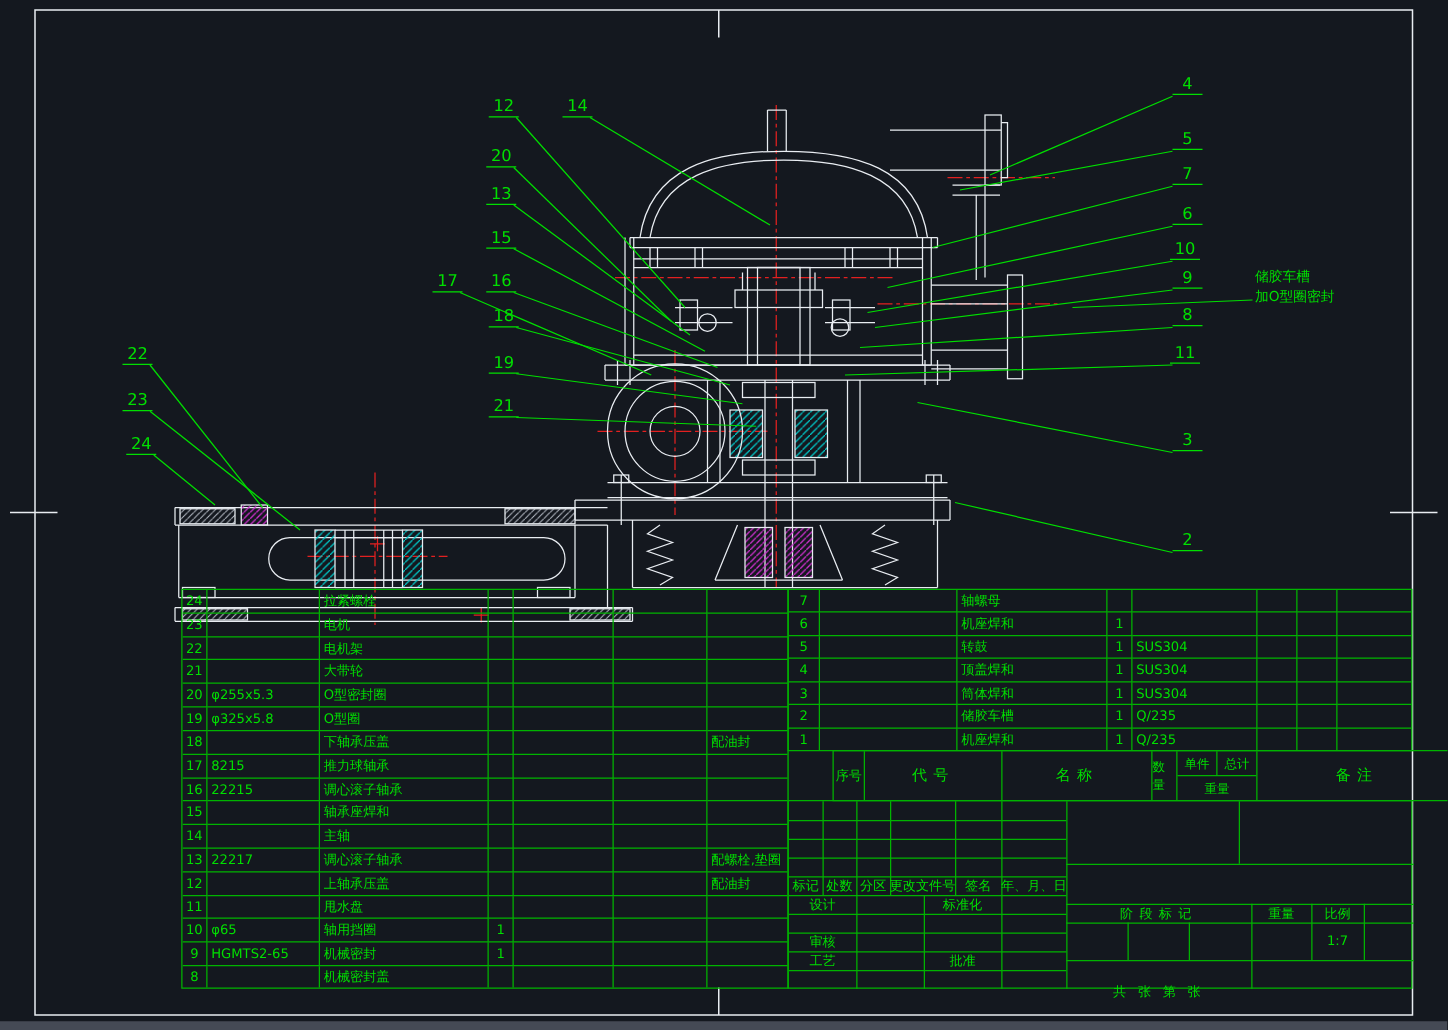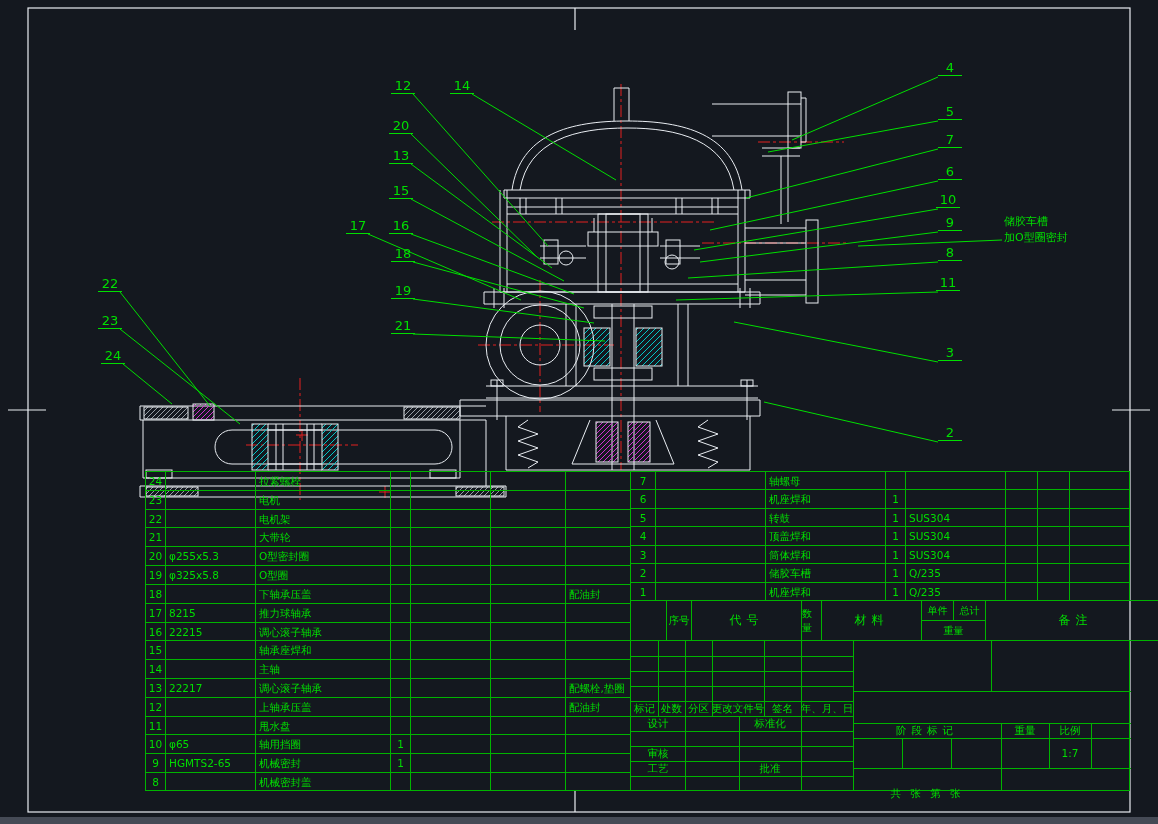--- a/index.html
+++ b/index.html
@@ -450,22 +450,22 @@
         <div class="tcell" style="height: 18.43px; line-height: 18.43px;">Q/235</div>
         <div class="tcell" style="height: 18.43px; line-height: 18.43px;"></div>
         <div class="tcell" style="height: 18.43px; line-height: 18.43px;"></div>
         <div class="tcell" style="height: 18.43px; line-height: 18.43px;"></div>
       </div>
     </div>
 
 <div class="bomhead">
   <div class="hcell" style="width:25px;letter-spacing:0;font-size:10.5px">序号</div>
   <div class="hcell" style="width:110px">代号</div>
+  <div class="hcell" style="width:120px">名称</div>
   <div class="hcell" style="width:20px;letter-spacing:0;font-size:10px">数量</div>
-  <div class="hcell" style="width:100px">材料</div>
   <div class="hsplit">
     <div class="top">
       <div>单件</div>
       <div>总计</div>
     </div>
     <div class="bottom">重量</div>
   </div>
   <div class="hcell" style="flex:1;border-right:none">备注</div>
 </div>
 

